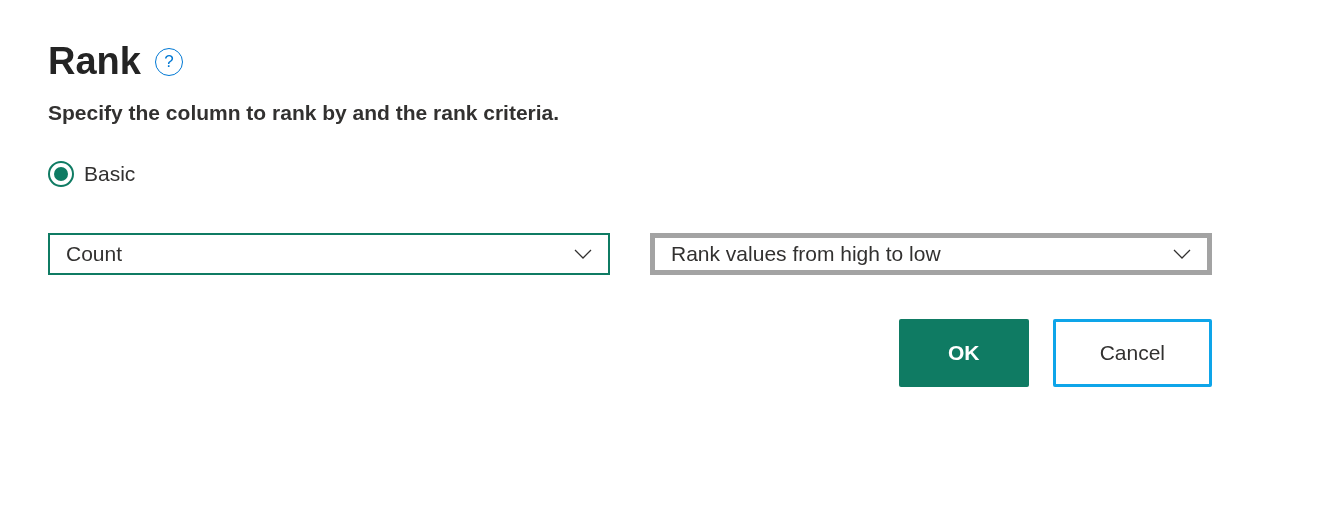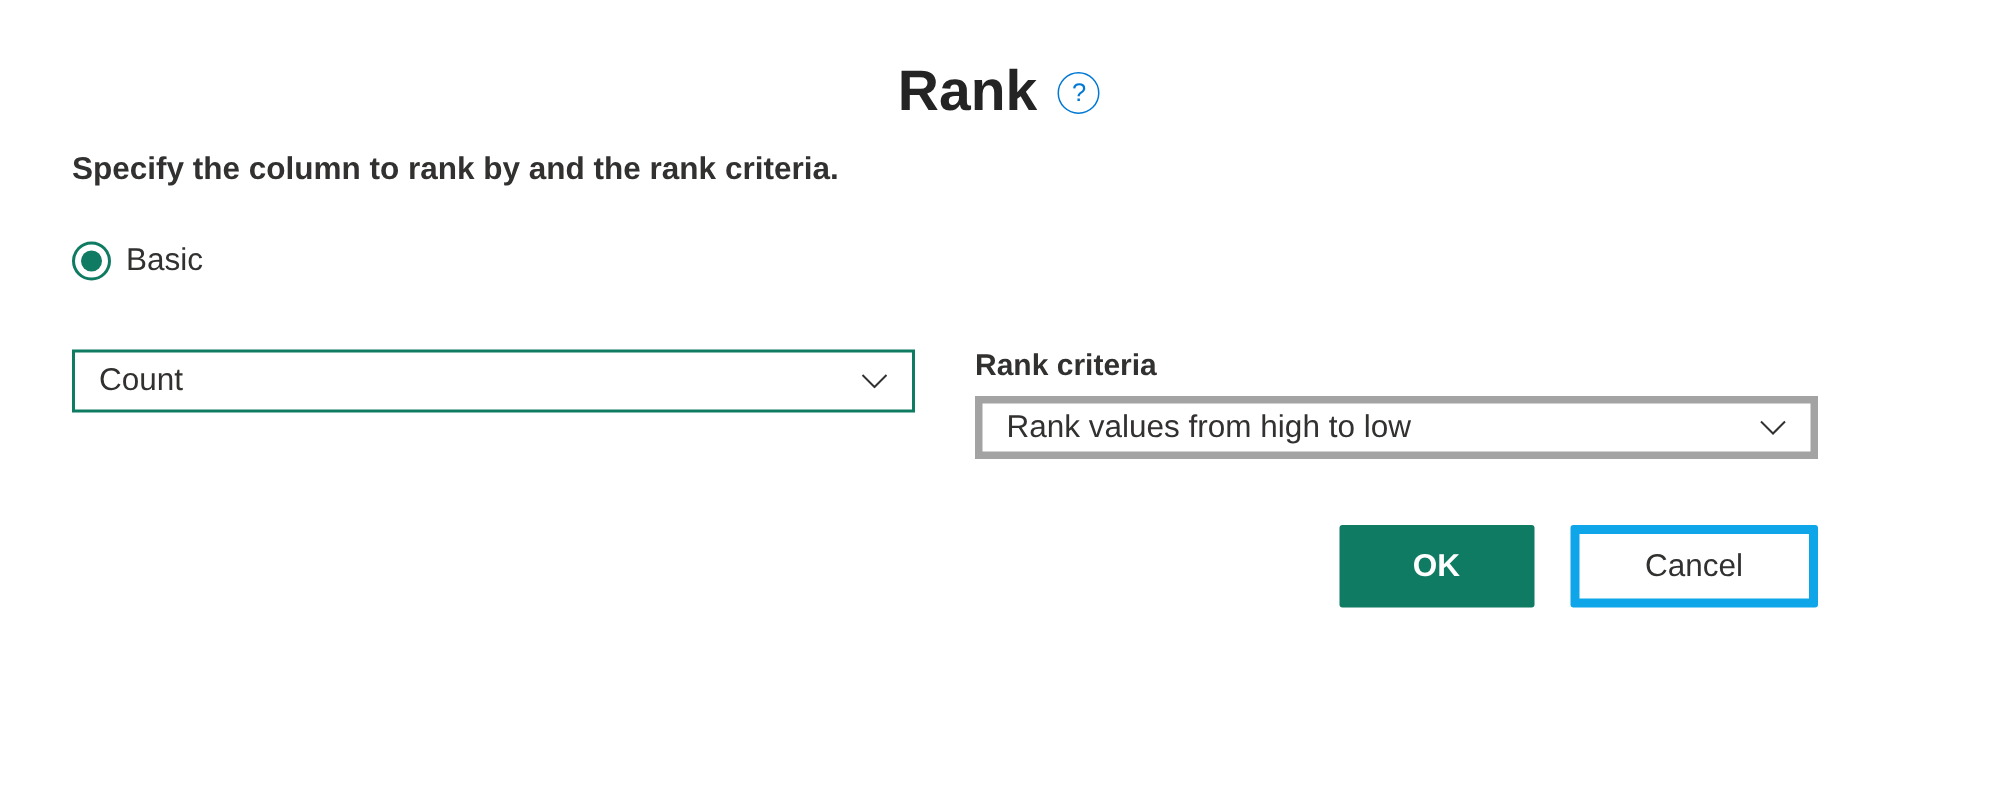--- a/index.html
+++ b/index.html
@@ -8,21 +8,20 @@
       background: #fff;
       color: #323130;
       padding: 40px 48px;
       width: 1332px;
     }
     .header-row {
       display: flex;
       align-items: center;
       gap: 14px;
       margin-bottom: 18px;
-      justify-content: center;
     }
     .title {
       font-size: 38px;
       font-weight: 600;
       color: #242424;
     }
     .help-circle {
       width: 28px;
       height: 28px;
       border: 1.8px solid #0078d4;
@@ -117,39 +116,39 @@
       pointer-events: none;
     }
     .button-row {
       display: flex;
       gap: 24px;
       justify-content: flex-end;
       width: 1164px;
     }
     .btn {
       min-width: 130px;
-      height: 55px;
+      height: 68px;
       padding: 0 44px;
       font-size: 21px;
       display: flex;
       align-items: center;
       justify-content: center;
       cursor: pointer;
       border-radius: 2px;
     }
     .btn-primary {
       background: #0f7b63;
       color: #fff;
       font-weight: 600;
       border: none;
     }
     .btn-secondary {
       background: #fff;
       color: #323130;
-      border: 6px solid #0ea5e9;
+      border: 3px solid #0ea5e9;
     }
   </style>
 </head>
 <body>
 
 <div class="header-row">
   <h1 class="title">Rank</h1>
   <div class="help-circle">
     <span>?</span>
   </div>
@@ -169,21 +168,20 @@
 <div class="fields-row">
   <div class="field-group">
     <div class="select focused">
       <span>Count</span>
       <svg class="chevron" width="18" height="10" viewBox="0 0 18 10">
           <path d="M1 1 L9 9 L17 1" stroke="#323130" stroke-width="1.3" fill="none"></path>
         </svg>
     </div>
   </div>
   <div class="field-group">
-    <label class="field-label">Rank criteria</label>
     <div class="select default">
       <span>Rank values from high to low</span>
       <svg class="chevron" width="18" height="10" viewBox="0 0 18 10">
           <path d="M1 1 L9 9 L17 1" stroke="#323130" stroke-width="1.3" fill="none"></path>
         </svg>
     </div>
   </div>
 </div>
 
 <div class="button-row">

